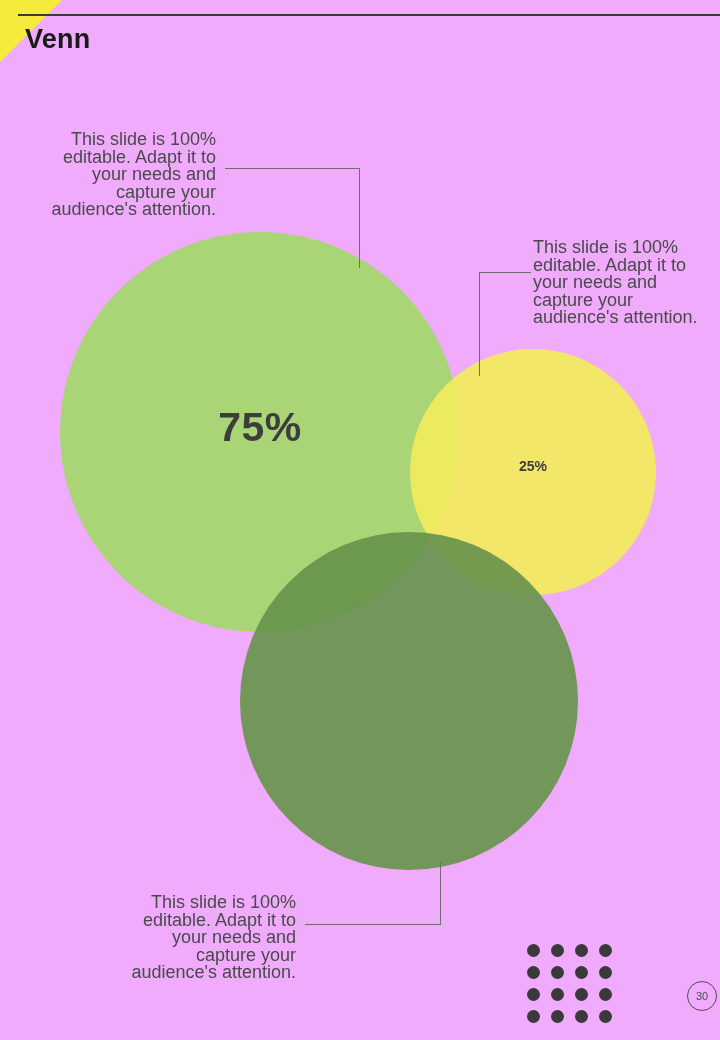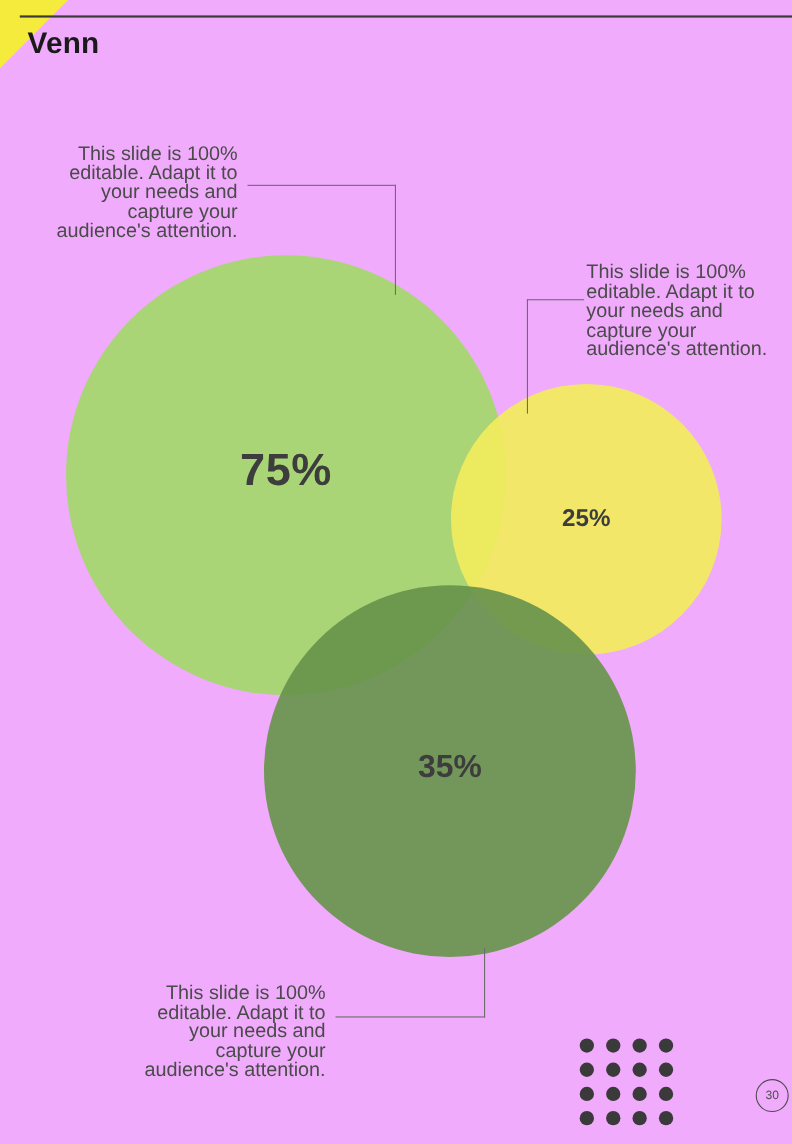--- a/index.html
+++ b/index.html
@@ -94,21 +94,21 @@
     left: 160px;
     top: 404px;
     width: 200px;
     font-size: 41px;
     letter-spacing: 0.5px;
   }
   #value-yellow {
     left: 458px;
     top: 458px;
     width: 150px;
-    font-size: 22px;
+    font-size: 14px;
   }
   #value-darkgreen {
     left: 309px;
     top: 681px;
     width: 200px;
     font-size: 29px;
   }
 
   
   .callout {
@@ -184,21 +184,20 @@
   <div class="header-rule"></div>
   <div class="page-title">Venn</div>
 
   <div class="venn-stage">
     <div class="venn-circle" id="circle-green"></div>
     <div class="venn-circle" id="circle-yellow"></div>
     <div class="venn-circle" id="circle-darkgreen"></div>
 
     <div class="venn-value" id="value-green">75%</div>
     <div class="venn-value" id="value-yellow">25%</div>
-    <div class="venn-value" id="value-darkgreen">35%</div>
   </div>
 
   <div class="leader-h" id="leader1-h"></div>
   <div class="leader-v" id="leader1-v"></div>
   <div class="leader-h" id="leader2-h"></div>
   <div class="leader-v" id="leader2-v"></div>
   <div class="leader-h" id="leader3-h"></div>
   <div class="leader-v" id="leader3-v"></div>
 
   <div class="callout right-align" id="callout-1">This slide is 100% editable. Adapt it to your needs and capture your audience's attention.</div>

